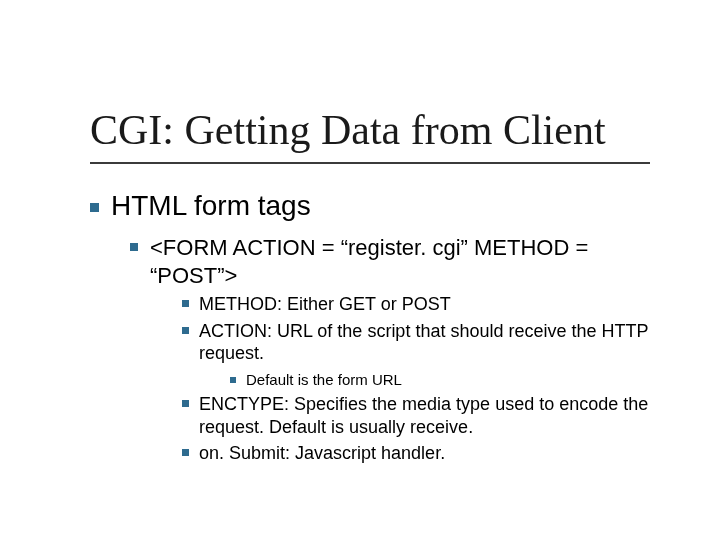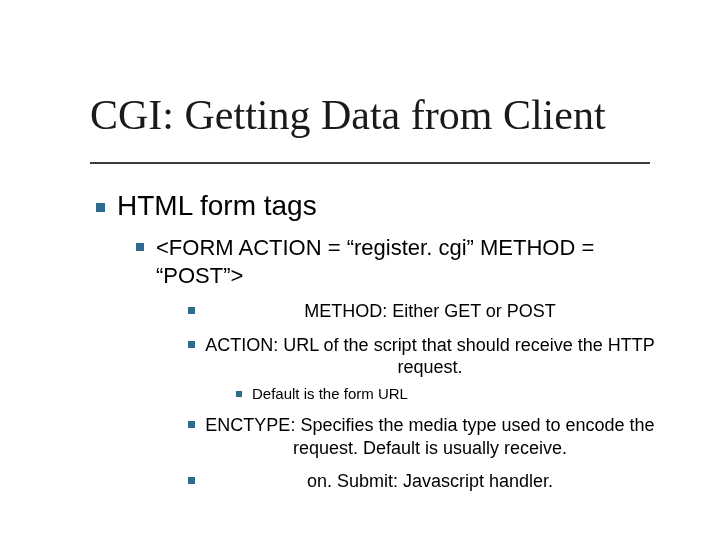--- a/index.html
+++ b/index.html
@@ -14,39 +14,39 @@
   .slide {
     position: relative;
     width: 720px;
     height: 540px;
     box-sizing: border-box;
     padding: 0;
   }
   .title {
     position: absolute;
     left: 90px;
-    top: 93px;
+    top: 108px;
     font-family: "Times New Roman", Times, serif;
     font-size: 42px;
     line-height: 1.05;
     color: #1a1a1a;
     font-weight: 400;
     width: 560px;
   }
   .title-underline {
     position: absolute;
     left: 90px;
     top: 162px;
     width: 560px;
     height: 2px;
     background: #3b3b3b;
   }
   .content {
     position: absolute;
-    left: 96px;
+    left: 90px;
     top: 180px;
     width: 560px;
   }
   .lvl1 {
     margin-top: 10px;
     display: flex;
     align-items: flex-start;
   }
   .lvl1 .txt {
     font-size: 28px;
@@ -58,25 +58,24 @@
     display: flex;
     align-items: flex-start;
     justify-content: space-between;
   }
   .lvl2 .txt {
     font-size: 22px;
     line-height: 1.25;
     width: 500px;
   }
   .lvl3 {
-    margin-top: 11px;
+    margin-top: 4px;
     margin-left: 92px;
     display: flex;
     align-items: flex-start;
-    text-align: center;
   }
   .lvl3 .txt {
     font-size: 18px;
     line-height: 1.25;
     width: 450px;
   }
   .lvl4 {
     margin-top: 6px;
     margin-left: 140px;
     display: flex;

